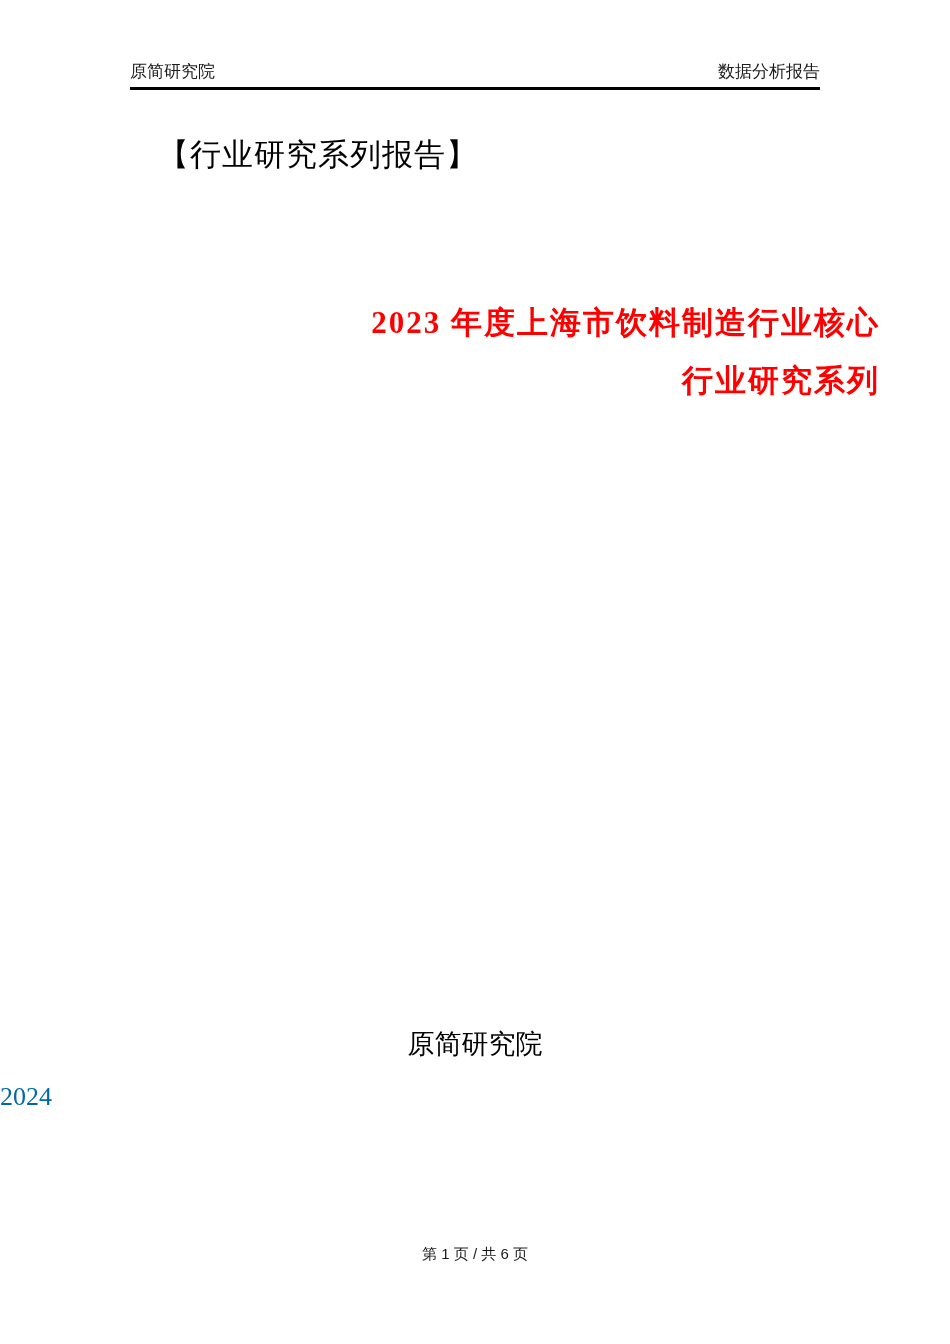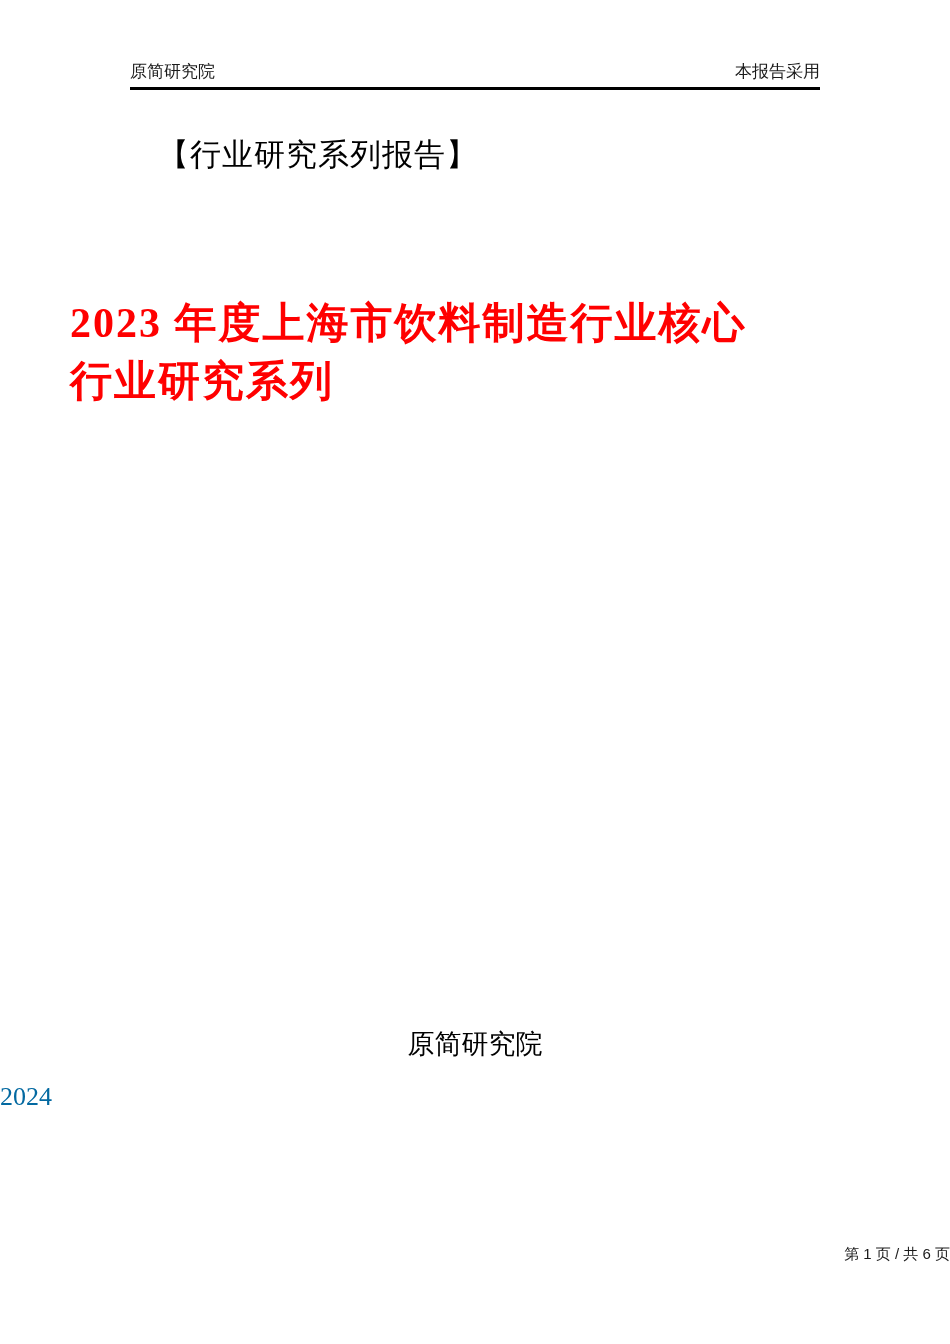--- a/index.html
+++ b/index.html
@@ -46,22 +46,22 @@
     font-weight: normal;
     color: #000000;
     letter-spacing: 1px;
     margin-left: 20px;
   }
   .doc-title {
     position: absolute;
     top: 294px;
     left: 70px;
     right: 70px;
-    text-align: left;
-    font-size: 42px;
+    text-align: right;
+    font-size: 31px;
     line-height: 58px;
     font-weight: bold;
     color: #ff0000;
     letter-spacing: 2px;
   }
   .abstract {
     position: absolute;
     top: 432px;
     left: 130px;
     right: 128px;
@@ -91,35 +91,35 @@
     text-align: left;
     font-size: 26px;
     line-height: 34px;
     color: #0369a1;
   }
   .footer {
     position: absolute;
     top: 1244px;
     left: 0;
     width: 100%;
-    text-align: right;
+    text-align: center;
     font-family: "Liberation Sans", "DejaVu Sans", sans-serif;
     font-size: 15px;
     line-height: 20px;
     color: #1a1a1a;
   }
 </style>
 </head>
 <body>
 
 <div class="page">
 
   <div class="header-row">
     <span>原简研究院</span>
-    <span>本报告采用</span>
+    <span>数据分析报告</span>
   </div>
 
   <div class="header-rule"></div>
 
   <div class="series-heading">【行业研究系列报告】</div>
 
   <div class="doc-title" style="color: rgb(255, 0, 0);">
     <div>2023 年度上海市饮料制造行业核心</div>
     <div>行业研究系列</div>
   </div>

